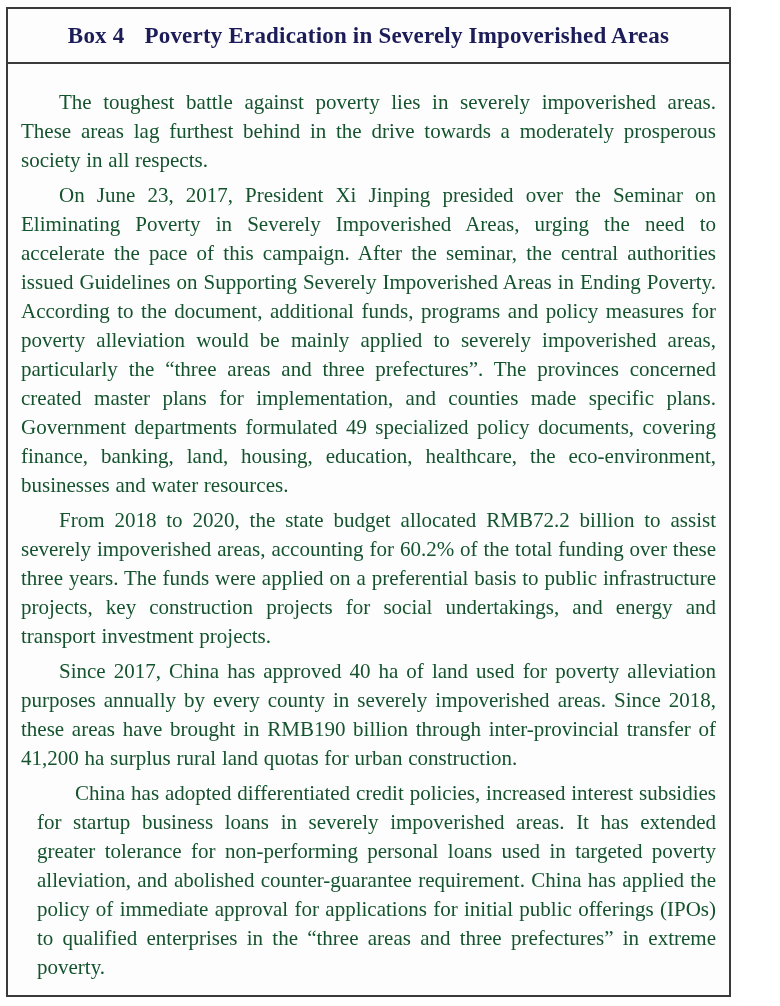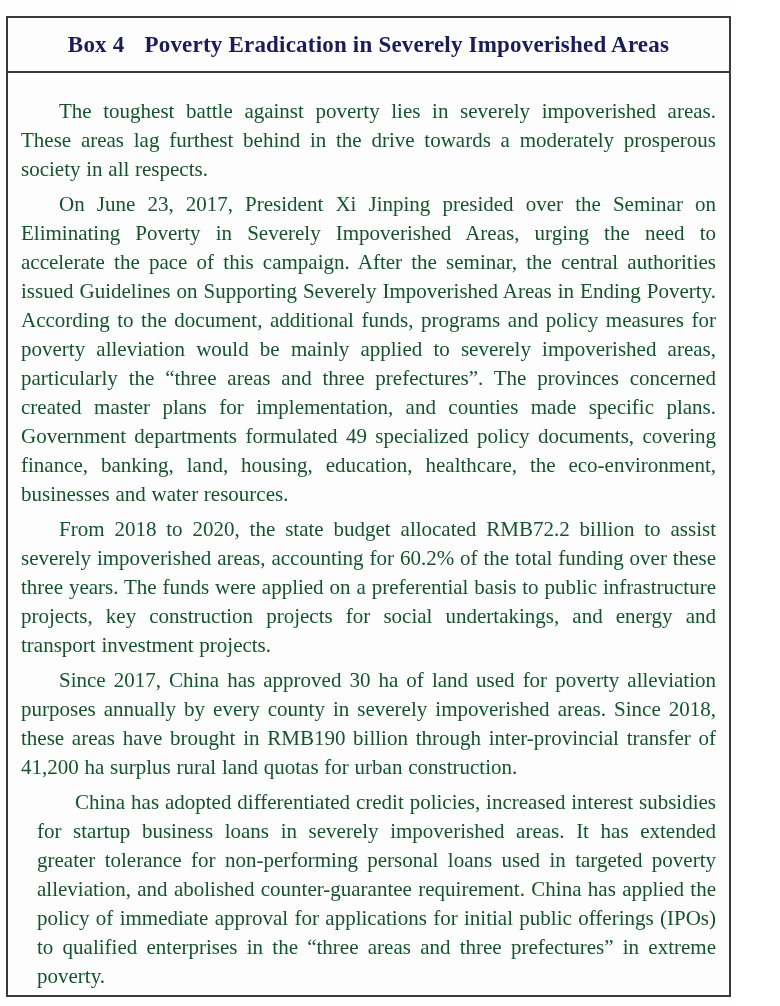--- a/index.html
+++ b/index.html
@@ -5,21 +5,21 @@
   * { margin: 0; padding: 0; box-sizing: border-box; }
   html, body {
     width: 780px;
     height: 1006px;
     background: #ffffff;
     font-family: "Liberation Serif", "DejaVu Serif", serif;
   }
   .page {
     width: 737px;
     height: 1006px;
-    padding: 16px 6px 9px 6px;
+    padding: 7px 6px 9px 6px;
     background: #fefefe;
   }
   .box {
     width: 100%;
     height: 100%;
     border: 2px solid #3a3a3a;
     background: #fdfdfd;
     display: flex;
     flex-direction: column;
   }
@@ -60,17 +60,17 @@
   <div class="box">
     <div class="box-header">
       <div class="box-title">
         <span class="title-label">Box 4</span><span>Poverty Eradication in Severely Impoverished Areas</span>
       </div>
     </div>
     <div class="box-body">
         <p>The toughest battle against poverty lies in severely impoverished areas. These areas lag furthest behind in the drive towards a moderately prosperous society in all respects.</p>
         <p>On June 23, 2017, President Xi Jinping presided over the Seminar on Eliminating Poverty in Severely Impoverished Areas, urging the need to accelerate the pace of this campaign. After the seminar, the central authorities issued Guidelines on Supporting Severely Impoverished Areas in Ending Poverty. According to the document, additional funds, programs and policy measures for poverty alleviation would be mainly applied to severely impoverished areas, particularly the “three areas and three prefectures”. The provinces concerned created master plans for implementation, and counties made specific plans. Government departments formulated 49 specialized policy documents, covering finance, banking, land, housing, education, healthcare, the eco-environment, businesses and water resources.</p>
         <p>From 2018 to 2020, the state budget allocated RMB72.2 billion to assist severely impoverished areas, accounting for 60.2% of the total funding over these three years. The funds were applied on a preferential basis to public infrastructure projects, key construction projects for social undertakings, and energy and transport investment projects.</p>
-        <p>Since 2017, China has approved 30 ha of land used for poverty alleviation purposes annually by every county in severely impoverished areas. Since 2018, these areas have brought in RMB190 billion through inter-provincial transfer of 41,200 ha surplus rural land quotas for urban construction.</p>
+        <p>Since 2017, China has approved 40 ha of land used for poverty alleviation purposes annually by every county in severely impoverished areas. Since 2018, these areas have brought in RMB190 billion through inter-provincial transfer of 41,200 ha surplus rural land quotas for urban construction.</p>
         <p>China has adopted differentiated credit policies, increased interest subsidies for startup business loans in severely impoverished areas. It has extended greater tolerance for non-performing personal loans used in targeted poverty alleviation, and abolished counter-guarantee requirement. China has applied the policy of immediate approval for applications for initial public offerings (IPOs) to qualified enterprises in the “three areas and three prefectures” in extreme poverty.</p>
       </div>
   </div>
 </div>
 
 </body></html>

